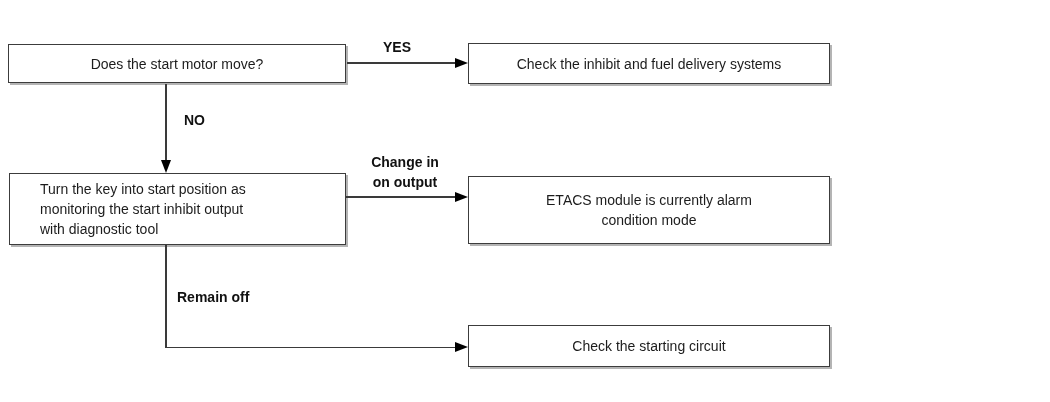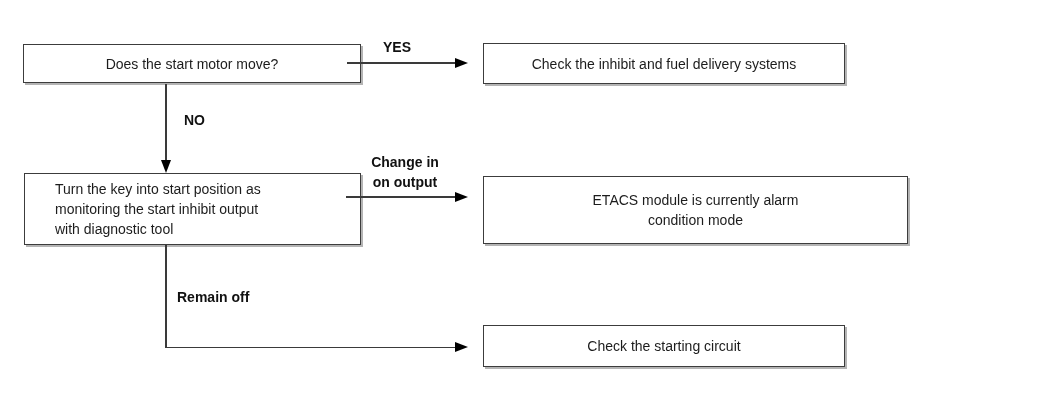--- a/index.html
+++ b/index.html
@@ -18,21 +18,20 @@
     border: 1.5px solid #3c3c3c;
     box-shadow: 2px 2px 0 #b4b4b4;
     display: flex;
     align-items: center;
     justify-content: center;
     font-size: 14px;
     color: #1c1c1c;
     line-height: 20px;
     white-space: pre-line;
     text-align: center;
-    margin-left: 15px;
   }
   .node.left-align {
     justify-content: flex-start;
     text-align: left;
     padding-left: 30px;
     padding-right: 8px;
   }
   .edge-label {
     position: absolute;
     font-size: 14px;
@@ -73,21 +72,21 @@
 <div class="canvas">
 
   <div class="node" style="left:8px; top:44px; width:338px; height:39px;">Does the start motor move?</div>
 
   <div class="node" style="left:468px; top:43px; width:362px; height:41px;">Check the inhibit and fuel delivery systems</div>
 
   <div class="node left-align" style="left:9px; top:173px; width:337px; height:72px;">Turn the key into start position as
 monitoring the start inhibit output
 with diagnostic tool</div>
 
-  <div class="node" style="left:468px; top:176px; width:425px; height:68px;">ETACS module is currently alarm
+  <div class="node" style="left:468px; top:176px; width:362px; height:68px;">ETACS module is currently alarm
 condition mode</div>
 
   <div class="node" style="left:468px; top:325px; width:362px; height:42px;">Check the starting circuit</div>
 
   <div class="line-h" style="left:347px; top:62px; width:110px;"></div>
   <div class="arrowhead-right" style="left:455px; top:58px;"></div>
   <div class="edge-label" style="left:383px; top:37px;">YES</div>
 
   <div class="line-v" style="left:165px; top:84px; width:1.5px; height:78px;"></div>
   <div class="arrowhead-down" style="left:161px; top:160px;"></div>

